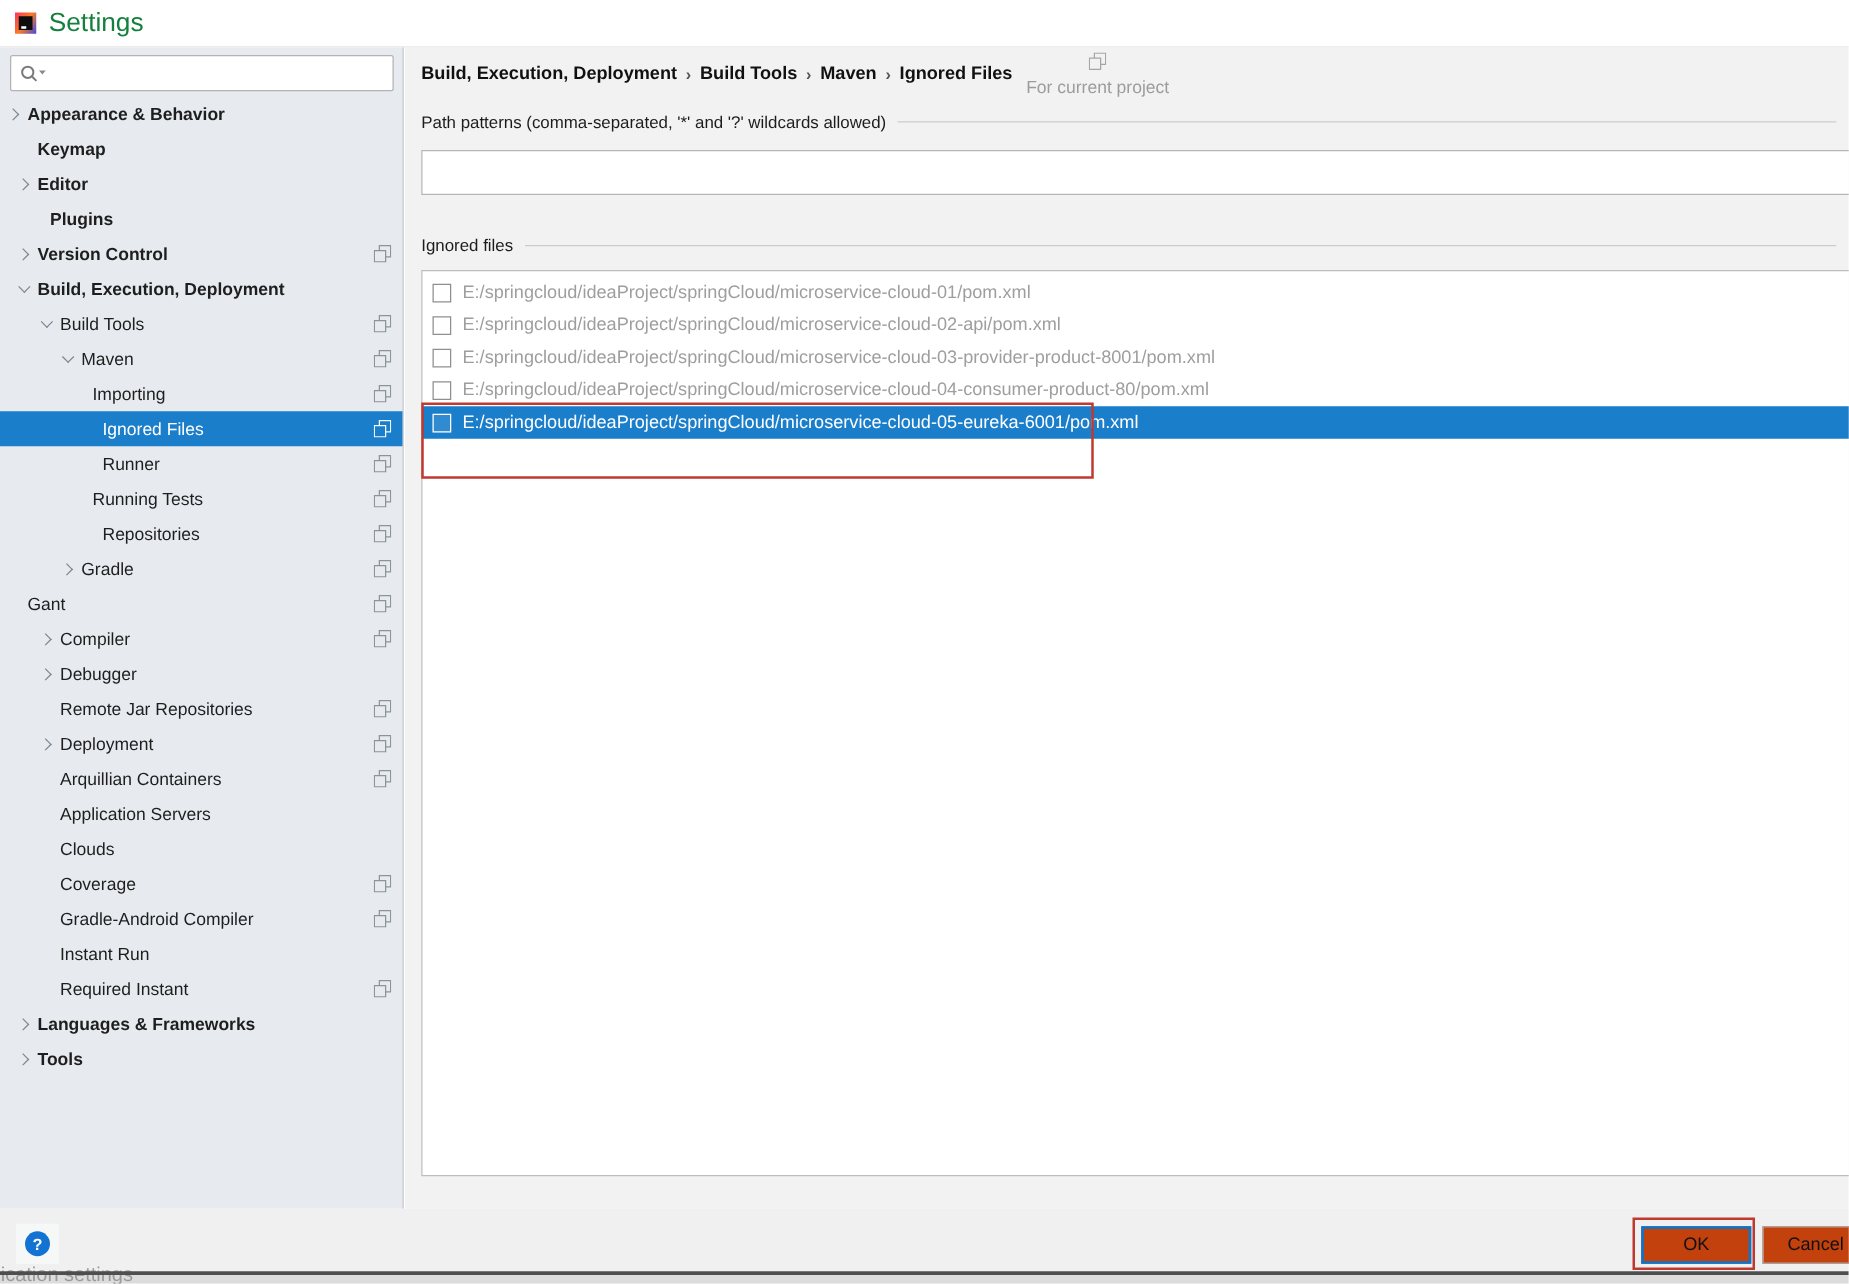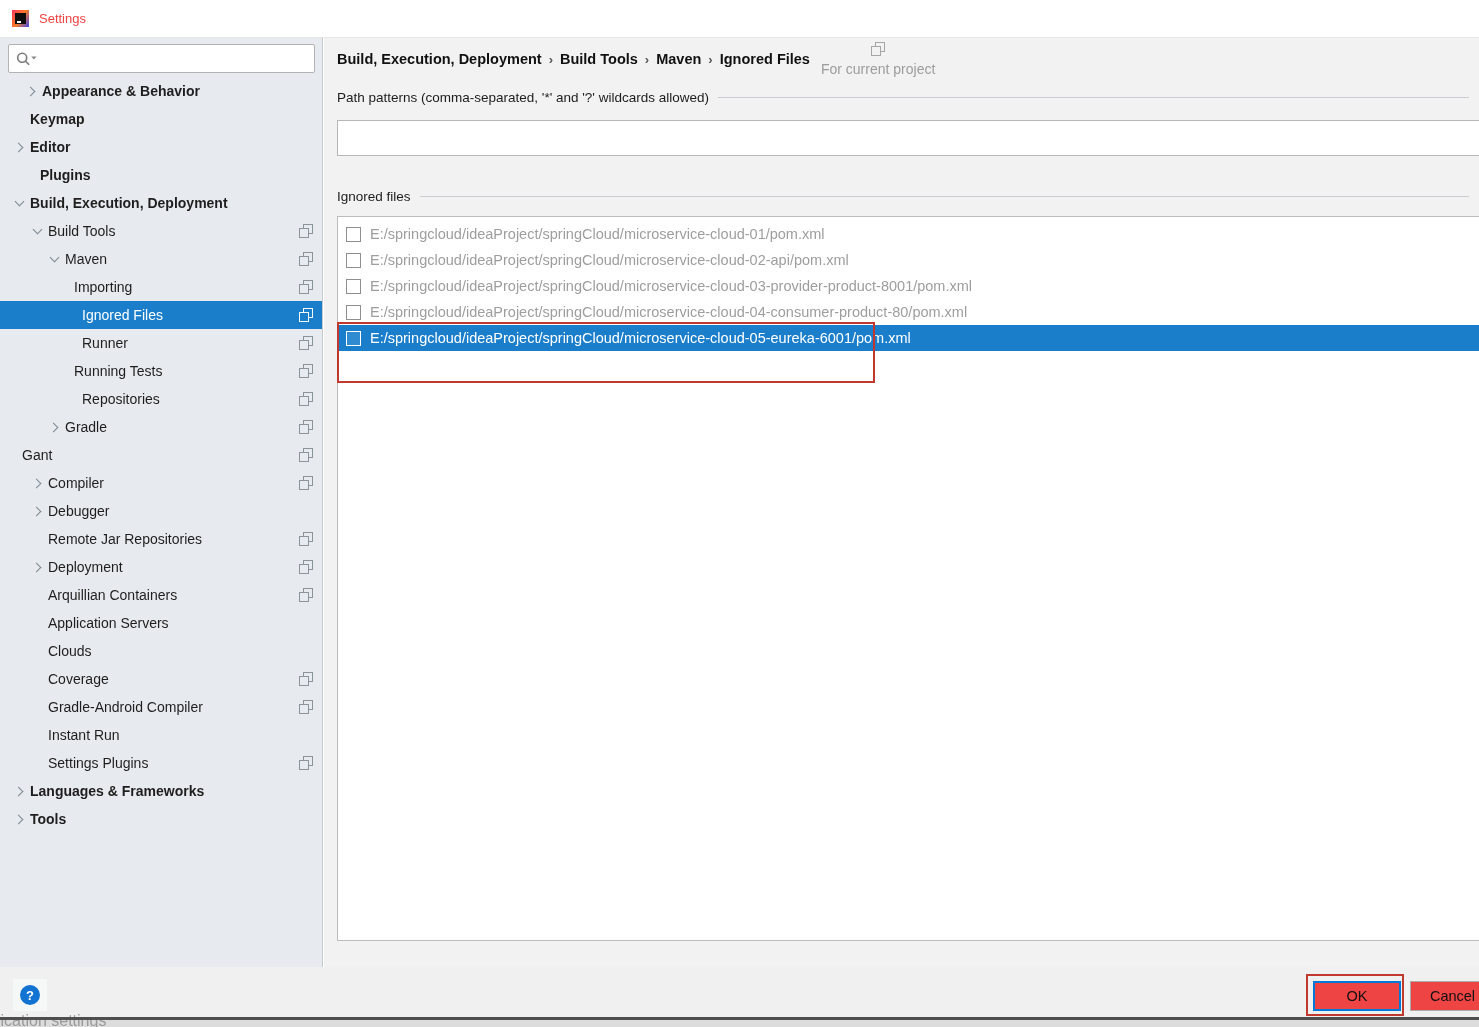--- a/index.html
+++ b/index.html
@@ -11,21 +11,21 @@
   }
 
   
   .titlebar { position:absolute; left:0; top:0; width:100%; height:38px;
     background:#ffffff; border-bottom:1px solid #e6e6e6;
     display:flex; align-items:center; padding-left:12px; gap:10px; }
   .app-icon { width:17px; height:17px; position:relative; flex:none;
     background:linear-gradient(125deg,#fc3462 0%,#fd7a22 50%,#3b49e8 100%); }
   .app-icon-core { position:absolute; left:3px; top:3px; right:3px; bottom:3px; background:#0d0d0d; }
   .app-icon-core::after { content:""; position:absolute; left:1.5px; bottom:1.5px; width:4px; height:1.5px; background:#fff; }
-  .win-title { font-size:13px; color:#ef4444; }
+  .win-title { font-size:21px; color:#15803d; }
 
   
   .sidebar { position:absolute; left:0; top:38px; width:323px; height:929px;
     background:#e7ebef; border-right:1px solid #c6cacd; }
   .searchbox { position:absolute; left:8px; top:6px; width:307px; height:29px;
     background:#fff; border:1px solid #b3b3b3; border-radius:2px;
     display:flex; align-items:center; padding-left:7px; gap:3px; }
   .search-input { border:none; outline:none; flex:1; height:100%; font-size:13px; background:transparent; }
   .tree { position:absolute; left:0; top:39px; right:0; }
   .tree-row { height:28px; display:flex; align-items:center; position:relative;
@@ -68,21 +68,21 @@
   .file-row.selected { background:#1a7ecb; color:#ffffff; }
   .cb { width:15px; height:15px; border:1px solid #8f8f8f; background:#fff; flex:none; }
   .file-row.selected .cb { border:1.5px solid #ffffff; background:rgba(255,255,255,0.10); }
 
   
   .bottombar { position:absolute; left:0; top:967px; width:100%; height:50px; background:#f0f0f0; }
   .help-wrap { position:absolute; left:13px; top:979px; width:34px; height:32px;
     background:#f6f7f7; display:flex; align-items:center; justify-content:center; }
   .help { width:20px; height:20px; border-radius:50%; background:#1273d2; color:#fff;
     font-size:13px; font-weight:bold; display:flex; align-items:center; justify-content:center; }
-  .btn { position:absolute; top:981px; height:30px; background:#ef4444;
+  .btn { position:absolute; top:981px; height:30px; background:#c2410c;
     display:flex; align-items:center; justify-content:center;
     font-size:14.5px; color:#111; font-family:"Liberation Sans", sans-serif; }
   .btn-ok { left:1313px; width:88px; border:2px solid #0078d7; }
   .btn-cancel { left:1410px; width:85px; border:1px solid #ababab; }
 
   
   .ann { position:absolute; border:2px solid #c0392f; background:transparent; pointer-events:none; z-index:5; }
   #ann-list { left:337px; top:322px; width:538px; height:61px; }
   #ann-ok { left:1306px; top:974px; width:98px; height:42px; }
 
@@ -104,21 +104,21 @@
 <div class="sidebar">
   <div class="searchbox">
     <svg width="22" height="16" viewBox="0 0 22 16">
       <circle cx="6.2" cy="6.8" r="4.5" fill="none" stroke="#7a7a7a" stroke-width="1.6"></circle>
       <line x1="9.6" y1="10.2" x2="13.1" y2="13.7" stroke="#7a7a7a" stroke-width="1.6"></line>
       <path d="M15.2 5.4 L20.6 5.4 L17.9 8.5 Z" fill="#8a8a8a"></path>
     </svg>
     <input class="search-input" type="text" placeholder="" style="">
   </div>
   <div class="tree" id="tree">
-      <div class="tree-row bold" style="padding-left:20px">
+      <div class="tree-row bold" style="padding-left:0">
         <span class="chev-slot">
           <span class="chev right"></span>
         </span>
         <span class="tlabel">Appearance &amp; Behavior</span>
       </div>
       <div class="tree-row bold" style="padding-left:8px">
         <span class="chev-slot"></span>
         <span class="tlabel">Keymap</span>
       </div>
       <div class="tree-row bold" style="padding-left:8px">
@@ -126,20 +126,30 @@
           <span class="chev right"></span>
         </span>
         <span class="tlabel">Editor</span>
       </div>
       <div class="tree-row bold" style="padding-left:18px">
         <span class="chev-slot"></span>
         <span class="tlabel">Plugins</span>
       </div>
       <div class="tree-row bold" style="padding-left:8px">
         <span class="chev-slot">
+          <span class="chev right"></span>
+        </span>
+        <span class="tlabel">Version Control</span>
+        <span class="copyic "><svg width="14" height="14" viewBox="0 0 14 14">
+            <rect class="back" x="4.5" y="0.5" width="9" height="9"></rect>
+            <rect class="front" x="0.5" y="4.5" width="9" height="9"></rect>
+          </svg></span>
+      </div>
+      <div class="tree-row bold" style="padding-left:8px">
+        <span class="chev-slot">
           <span class="chev down"></span>
         </span>
         <span class="tlabel">Build, Execution, Deployment</span>
       </div>
       <div class="tree-row" style="padding-left:26px">
         <span class="chev-slot">
           <span class="chev down"></span>
         </span>
         <span class="tlabel">Build Tools</span>
         <span class="copyic "><svg width="14" height="14" viewBox="0 0 14 14">
@@ -280,21 +290,21 @@
             <rect class="back" x="4.5" y="0.5" width="9" height="9"></rect>
             <rect class="front" x="0.5" y="4.5" width="9" height="9"></rect>
           </svg></span>
       </div>
       <div class="tree-row" style="padding-left:26px">
         <span class="chev-slot"></span>
         <span class="tlabel">Instant Run</span>
       </div>
       <div class="tree-row" style="padding-left:26px">
         <span class="chev-slot"></span>
-        <span class="tlabel">Settings Plugins</span>
+        <span class="tlabel">Required Instant</span>
         <span class="copyic "><svg width="14" height="14" viewBox="0 0 14 14">
             <rect class="back" x="4.5" y="0.5" width="9" height="9"></rect>
             <rect class="front" x="0.5" y="4.5" width="9" height="9"></rect>
           </svg></span>
       </div>
       <div class="tree-row bold" style="padding-left:8px">
         <span class="chev-slot">
           <span class="chev right"></span>
         </span>
         <span class="tlabel">Languages &amp; Frameworks</span>

